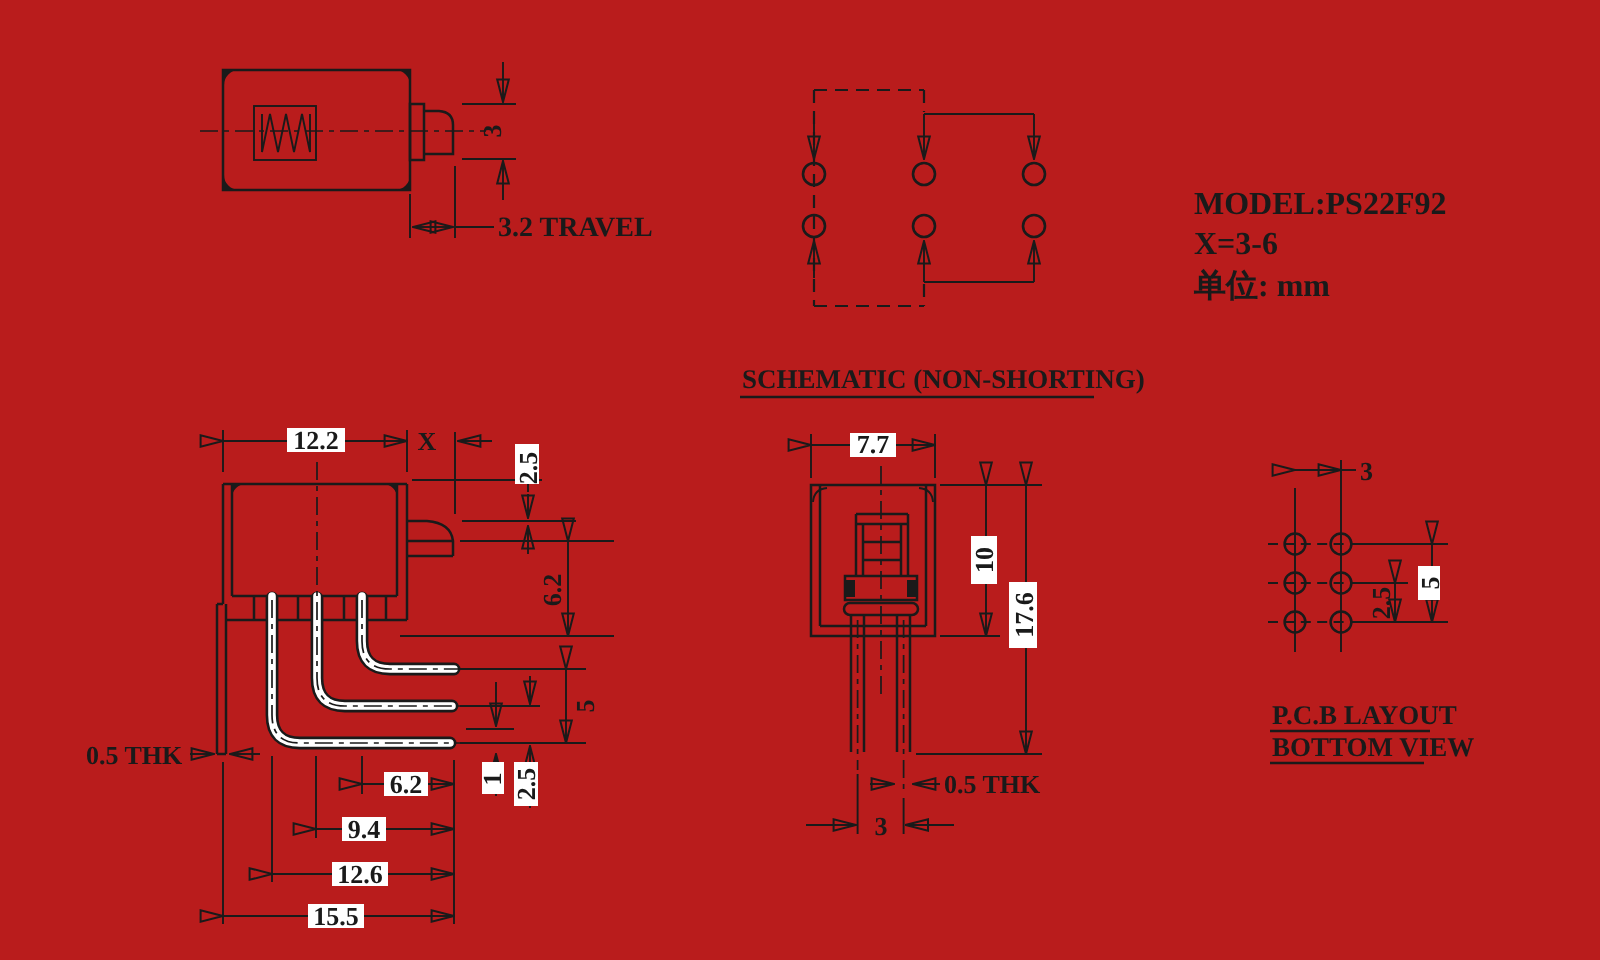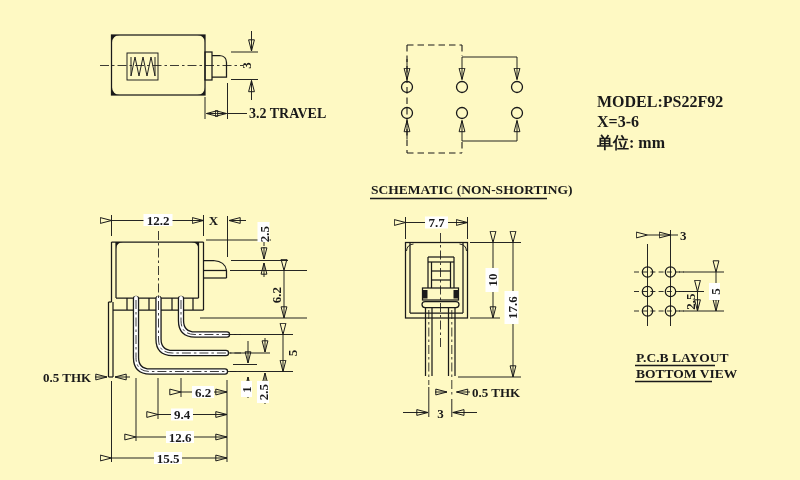--- a/index.html
+++ b/index.html
@@ -1,16 +1,16 @@
 <!DOCTYPE html>
 <html><head>
 <meta charset="utf-8">
 <style>
   html,body{margin:0;padding:0;background:#fff;}
-  .page{width:800px;height:480px;background:#fef9c3;position:relative;overflow:hidden;}
+  .page{width:800px;height:480px;background:#b91c1c;position:relative;overflow:hidden;}
   svg{display:block;}
   svg line, svg path, svg rect, svg polyline, svg circle{stroke:#1a1a1a;fill:none;}
   .obj{stroke-width:1.25;}
   .thin{stroke-width:0.95;}
   .cl{stroke-width:0.85;stroke-dasharray:9 3 2.5 3;}
   .dash{stroke-width:1.1;stroke-dasharray:6.5 4;}
   .dash2{stroke-width:0.9;stroke-dasharray:5 3.2;}
   .pinO{stroke-width:6.4;stroke-linecap:round;}
   .pinW{stroke:#fff;stroke-width:3.8;stroke-linecap:round;}
   .wbg{fill:#fff;stroke:none;}

